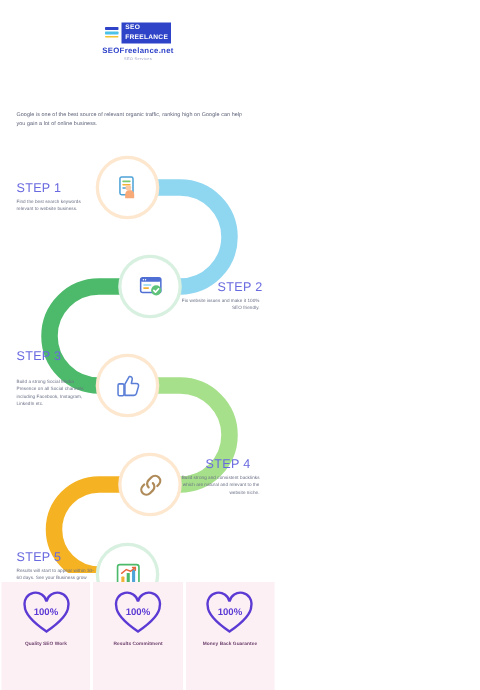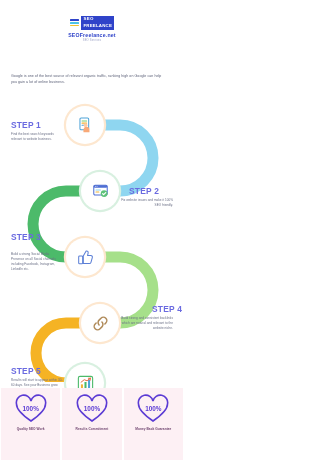--- a/index.html
+++ b/index.html
@@ -41,21 +41,21 @@
   .intro{
     position:absolute;top:74px;left:11px;width:156px;
     font-size:3.6px;line-height:1.55;color:#5a5f76;letter-spacing:.05px;
   }
 
   
   .flow{position:absolute;top:92px;left:0;width:184px;height:290px;}
   .flow svg{position:absolute;top:0;left:0;}
 
   
-  .step-label{position:absolute;font-size:8.4px;font-weight:bold;color:#6a6ae0;letter-spacing:.2px;}
+  .step-label{position:absolute;font-size:8.4px;font-weight:normal;color:#6a6ae0;letter-spacing:.2px;}
   .step-desc{position:absolute;font-size:3.1px;line-height:1.62;color:#6b7086;letter-spacing:.03px;}
   .step-desc.right{text-align:right;}
 
   
   .node{position:absolute;border-radius:50%;background:#fff;
     display:flex;align-items:center;justify-content:center;}
   .node svg{position:relative;}
 
   
   .badges{position:absolute;top:388px;left:0;width:184px;height:72px;display:flex;}
@@ -123,40 +123,40 @@
         <rect x="3.5" y="4" width="17" height="12.5" rx="1.6" fill="#ffffff" stroke="#4f6fd4" stroke-width="1.3"></rect>
         <rect x="3.5" y="4" width="17" height="3.4" rx="1.6" fill="#4f6fd4"></rect>
         <circle cx="5.8" cy="5.7" r="0.6" fill="#fff"></circle>
         <circle cx="7.6" cy="5.7" r="0.6" fill="#fff"></circle>
         <rect x="5.6" y="9.4" width="7" height="1.4" rx="0.7" fill="#8fd6f0"></rect>
         <rect x="5.6" y="12" width="5" height="1.4" rx="0.7" fill="#f2b134"></rect>
         <circle cx="16.6" cy="14.6" r="4.3" fill="#5ec27a"></circle>
         <path d="M14.6 14.7 l1.4 1.4 l2.6 -2.8" fill="none" stroke="#fff" stroke-width="1.4" stroke-linecap="round" stroke-linejoin="round"></path>
       </svg>
     </div>
-    <div class="step-label" style="right:25px;top:94px;text-align:left;">STEP 2</div>
+    <div class="step-label" style="right:9px;top:94px;text-align:left;">STEP 2</div>
     <div class="step-desc right" style="right:11px;top:106px;width:52px;">Fix website issues and make it 100% SEO friendly.</div>
 
     <div class="node" style="left:66px;top:146px;width:38px;height:38px;box-shadow:0 0 0 2.2px #fde7cf;">
       <svg width="19" height="19" viewBox="0 0 24 24">
         <path d="M9.2 10.2 l3.6 -6.4 c1.9 -0.3 2.9 0.9 2.5 2.7 l-0.7 3.1 h4.1
                  c1.5 0 2.3 1.1 1.9 2.5 l-1.7 6 c-0.3 1 -1.1 1.6 -2.1 1.6 h-7.6 z" fill="#ffffff" stroke="#5b7fd6" stroke-width="1.3" stroke-linejoin="round"></path>
         <rect x="3.4" y="10" width="5" height="10" rx="1.2" fill="#ffffff" stroke="#5b7fd6" stroke-width="1.3"></rect>
       </svg>
     </div>
     <div class="step-label" style="left:11px;top:140px;">STEP 3</div>
     <div class="step-desc" style="left:11px;top:160px;width:52px;">Build a strong Social Media Presence on all Social channels including Facebook, Instagram, LinkedIn etc.</div>
 
     <div class="node" style="left:81px;top:212px;width:38px;height:38px;box-shadow:0 0 0 2.2px #fde7cf;">
       <svg width="19" height="19" viewBox="0 0 24 24">
         <path d="M10.2 13.8 a4.3 4.3 0 0 1 0 -6.1 l2.4 -2.4 a4.3 4.3 0 0 1 6.1 6.1 l-1.2 1.2" fill="none" stroke="#b08b5a" stroke-width="1.9" stroke-linecap="round"></path>
         <path d="M13.8 10.2 a4.3 4.3 0 0 1 0 6.1 l-2.4 2.4 a4.3 4.3 0 0 1 -6.1 -6.1 l1.2 -1.2" fill="none" stroke="#b08b5a" stroke-width="1.9" stroke-linecap="round"></path>
       </svg>
     </div>
-    <div class="step-label" style="right:2px;top:212px;text-align:left;">STEP 4</div>
+    <div class="step-label" style="right:17px;top:212px;text-align:left;">STEP 4</div>
     <div class="step-desc right" style="right:11px;top:224px;width:55px;">Build strong and consistent backlinks which are natural and relevant to the website niche.</div>
 
     <div class="node" style="left:66px;top:272px;width:38px;height:38px;box-shadow:0 0 0 2.2px #d8f0e0;">
       <svg width="19" height="19" viewBox="0 0 24 24">
         <rect x="3" y="3" width="18" height="18" rx="2" fill="#ffffff" stroke="#4cba6a" stroke-width="1.4"></rect>
         <rect x="6.2" y="13" width="2.6" height="5" rx="0.6" fill="#f2b134"></rect>
         <rect x="10.7" y="10" width="2.6" height="8" rx="0.6" fill="#4cba6a"></rect>
         <rect x="15.2" y="7" width="2.6" height="11" rx="0.6" fill="#4ea3d8"></rect>
         <path d="M6.4 10.4 L10.4 7.2 L14 8.6 L18 5.4" fill="none" stroke="#e8663c" stroke-width="1.2" stroke-linecap="round" stroke-linejoin="round"></path>
         <path d="M18 5.4 l-2.4 0 M18 5.4 l0 2.4" fill="none" stroke="#e8663c" stroke-width="1.2" stroke-linecap="round"></path>

